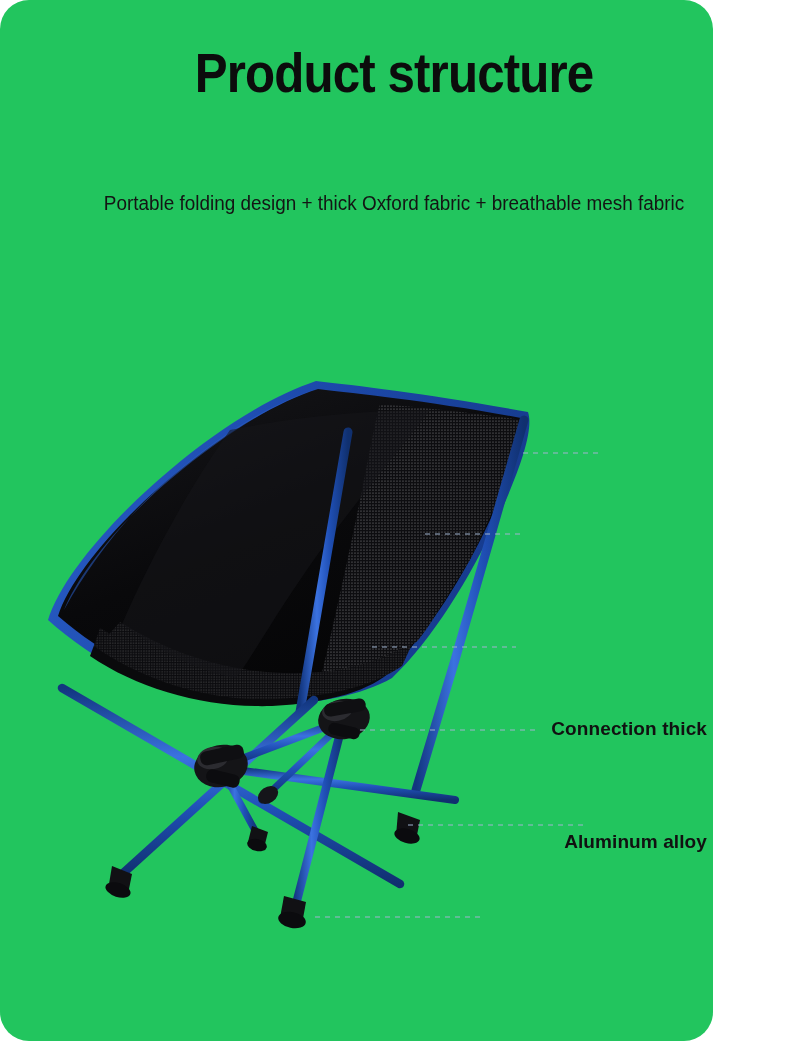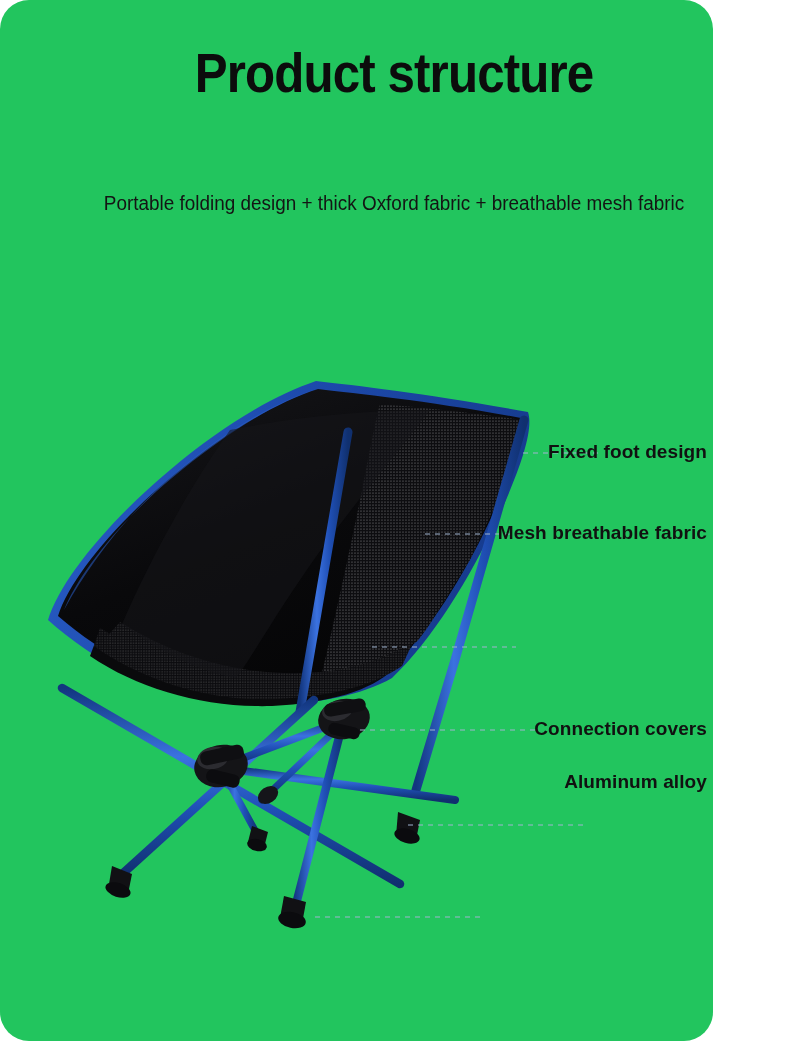--- a/index.html
+++ b/index.html
@@ -242,25 +242,23 @@
     <g stroke="#9fb4cf" stroke-width="1.2" stroke-dasharray="5 5" fill="none">
       <line x1="523" y1="453" x2="598" y2="453"></line>
       <line x1="425" y1="534" x2="524" y2="534"></line>
       <line x1="372" y1="647" x2="516" y2="647"></line>
       <line x1="360" y1="730" x2="536" y2="730"></line>
       <line x1="408" y1="825" x2="586" y2="825"></line>
       <line x1="315" y1="917" x2="482" y2="917"></line>
     </g>
   </svg>
 
-  <div class="callout" style="top:441px;">Fixed foot design</div>
-
-  <div class="callout" style="top:522px;">Mesh breathable fabric</div>
-
-
-  <div class="callout" style="top:718px;">Connection covers</div>
-
-  <div class="callout" style="top:771px;">Aluminum alloy</div>
+
+
+
+  <div class="callout" style="top:718px;">Connection thick</div>
+
+  <div class="callout" style="top:831px;">Aluminum alloy</div>
 
 
   <div id="watermark"></div>
 
 </div>
 
 </body></html>

